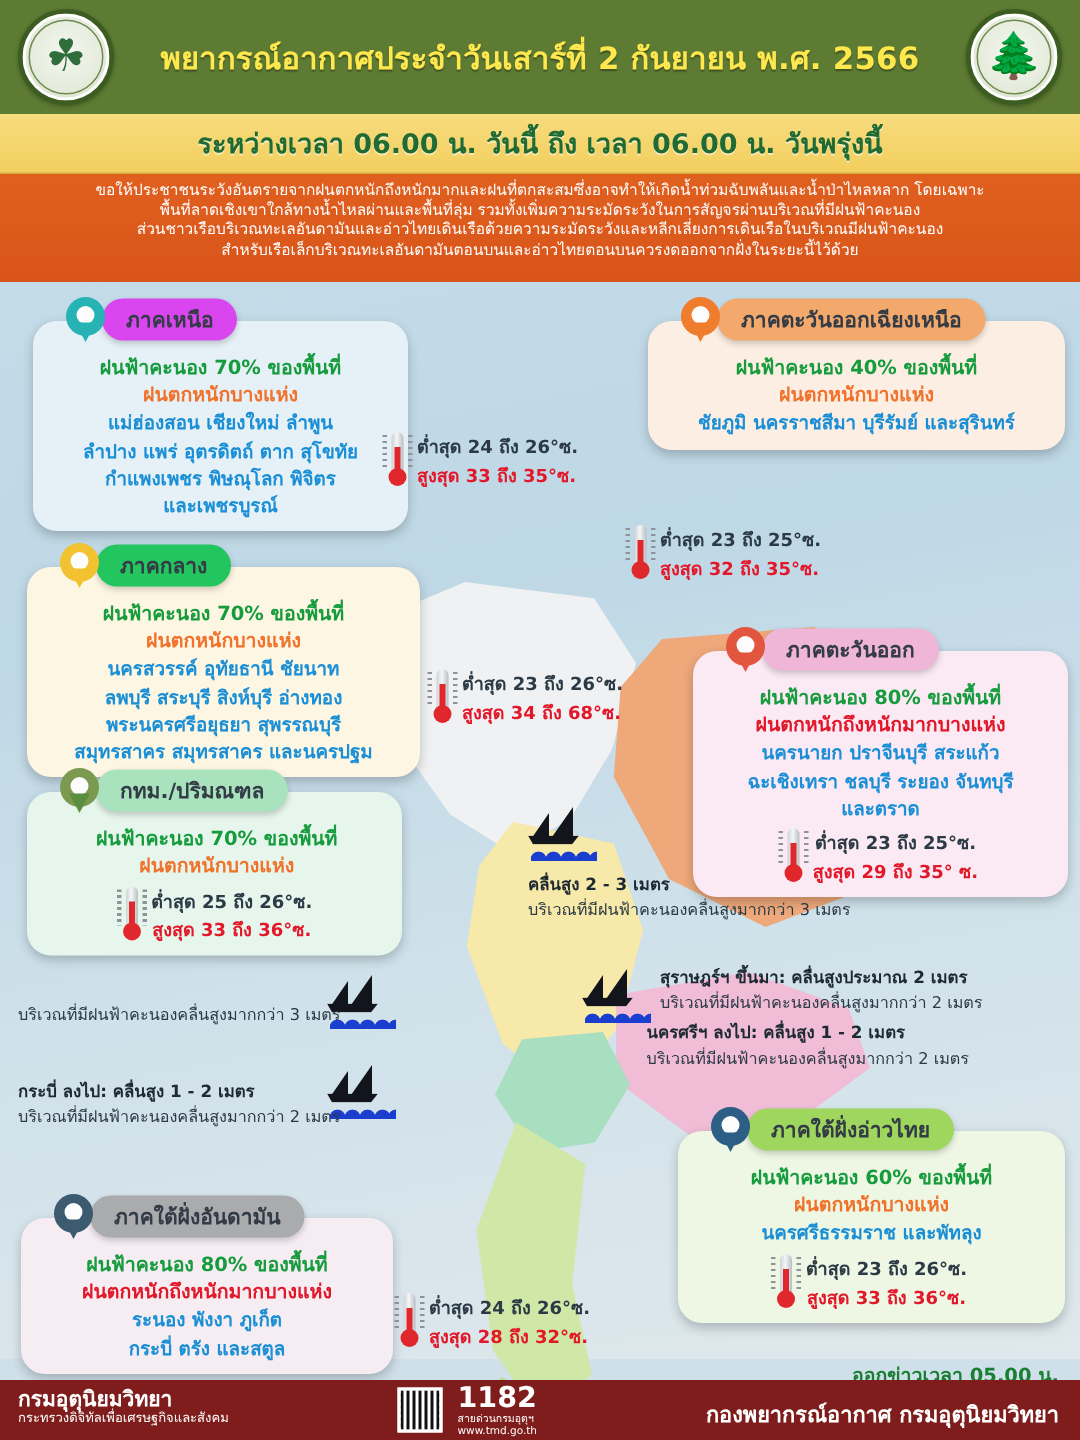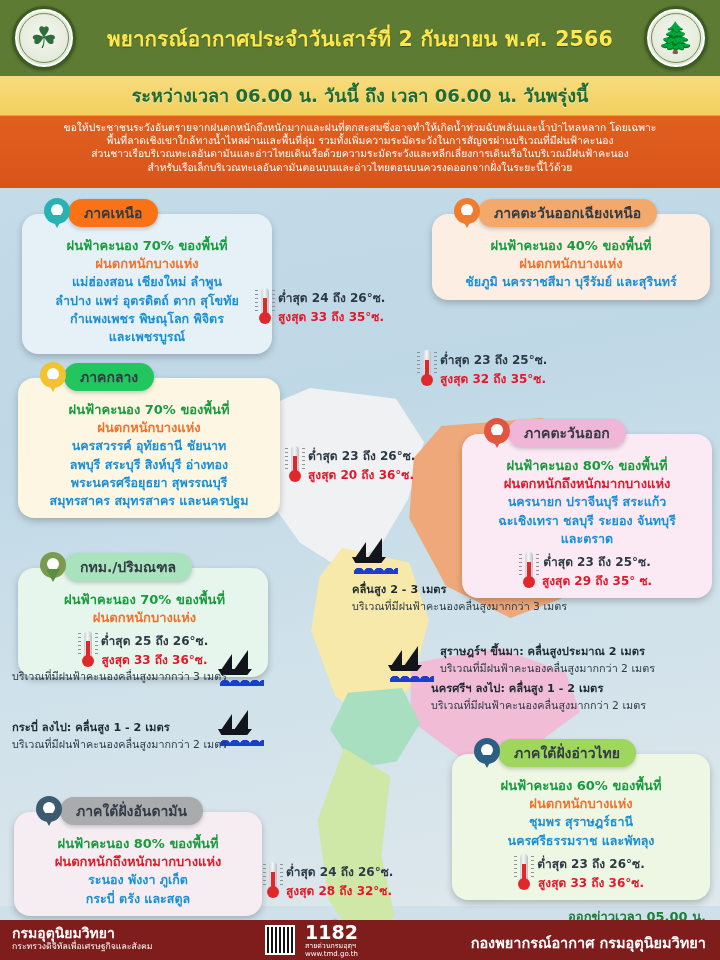--- a/index.html
+++ b/index.html
@@ -281,21 +281,21 @@
     <div class="land land-s1"></div>
     <div class="land land-s2"></div>
   </div>
 
   <div class="card" id="card-north" style="left: 22px; top: 214px; width: 250px; background: rgb(229, 241, 247);">
     <div class="card-pin" style="color:#27b3b3">
       <div class="pin-body" style="background:#27b3b3">
           <div class="pin-hole"></div>
         </div>
     </div>
-    <div class="card-title" style="background: #f97316; font-family: Liberation Serif, serif;">ภาคเหนือ</div>
+    <div class="card-title" style="background: #d946ef; font-family: Liberation Serif, serif;">ภาคเหนือ</div>
     <div class="card-body">
       <div class="l-green">ฝนฟ้าคะนอง 70% ของพื้นที่</div>
       <div class="l-orange">ฝนตกหนักบางแห่ง</div>
       <div class="l-blue">แม่ฮ่องสอน เชียงใหม่ ลำพูน</div>
       <div class="l-blue">ลำปาง แพร่ อุตรดิตถ์ ตาก สุโขทัย</div>
       <div class="l-blue">กำแพงเพชร พิษณุโลก พิจิตร</div>
       <div class="l-blue">และเพชรบูรณ์</div>
     </div>
   </div>
   <div class="temp" style="left:258px; top:288px;">
@@ -358,21 +358,21 @@
   <div class="temp" style="left:288px; top:446px;">
     <div class="thermo">
       <div class="ticks"></div>
         <div class="ticks r"></div>
       <div class="tube"></div>
         <div class="merc"></div>
         <div class="bulb"></div>
     </div>
     <div class="lines">
       <span class="t-min">ต่ำสุด 23 ถึง 26°ซ.</span>
-      <span class="t-max">สูงสุด 20 ถึง 36°ซ.</span>
+      <span class="t-max">สูงสุด 34 ถึง 68°ซ.</span>
     </div>
   </div>
 
   <div class="card" id="card-east" style="left: 462px; top: 434px; width: 250px; background: rgb(251, 234, 244);">
     <div class="card-pin" style="color:#e2563f">
       <div class="pin-body" style="background:#e2563f">
           <div class="pin-hole"></div>
         </div>
     </div>
     <div class="card-title" style="background: rgb(239, 182, 215);">ภาคตะวันออก</div>
@@ -391,21 +391,21 @@
             <div class="bulb"></div>
         </div>
         <div class="lines">
           <span class="t-min">ต่ำสุด 23 ถึง 25°ซ.</span>
           <span class="t-max">สูงสุด 29 ถึง 35° ซ.</span>
         </div>
       </div>
     </div>
   </div>
 
-  <div class="card" id="card-bkk" style="left: 18px; top: 568px; width: 250px; background: rgb(230, 246, 236); padding-left: 12px;">
+  <div class="card" id="card-bkk" style="left: 18px; top: 528px; width: 250px; background: rgb(230, 246, 236); padding-left: 12px;">
     <div class="card-pin" style="color:#5b8f3f">
       <div class="pin-body" style="background:#7c9a4f">
           <div class="pin-hole"></div>
         </div>
     </div>
     <div class="card-title" style="background: rgb(169, 227, 189);">กทม./ปริมณฑล</div>
     <div class="card-body">
       <div class="l-green">ฝนฟ้าคะนอง 70% ของพื้นที่</div>
       <div class="l-orange">ฝนตกหนักบางแห่ง</div>
       <div class="temp inline">
@@ -473,21 +473,20 @@
   <div class="card" id="card-sgulf" style="left: 452px; top: 754px; width: 258px; background: rgb(238, 247, 228);">
     <div class="card-pin" style="color:#2d5f86">
       <div class="pin-body" style="background:#2d5f86">
           <div class="pin-hole"></div>
         </div>
     </div>
     <div class="card-title" style="background: rgb(158, 214, 94);">ภาคใต้ฝั่งอ่าวไทย</div>
     <div class="card-body">
       <div class="l-green">ฝนฟ้าคะนอง 60% ของพื้นที่</div>
       <div class="l-orange">ฝนตกหนักบางแห่ง</div>
-      <div class="l-blue">ชุมพร สุราษฎร์ธานี</div>
       <div class="l-blue">นครศรีธรรมราช และพัทลุง</div>
       <div class="temp inline">
         <div class="thermo">
           <div class="ticks"></div>
             <div class="ticks r"></div>
           <div class="tube"></div>
             <div class="merc"></div>
             <div class="bulb"></div>
         </div>
         <div class="lines">

